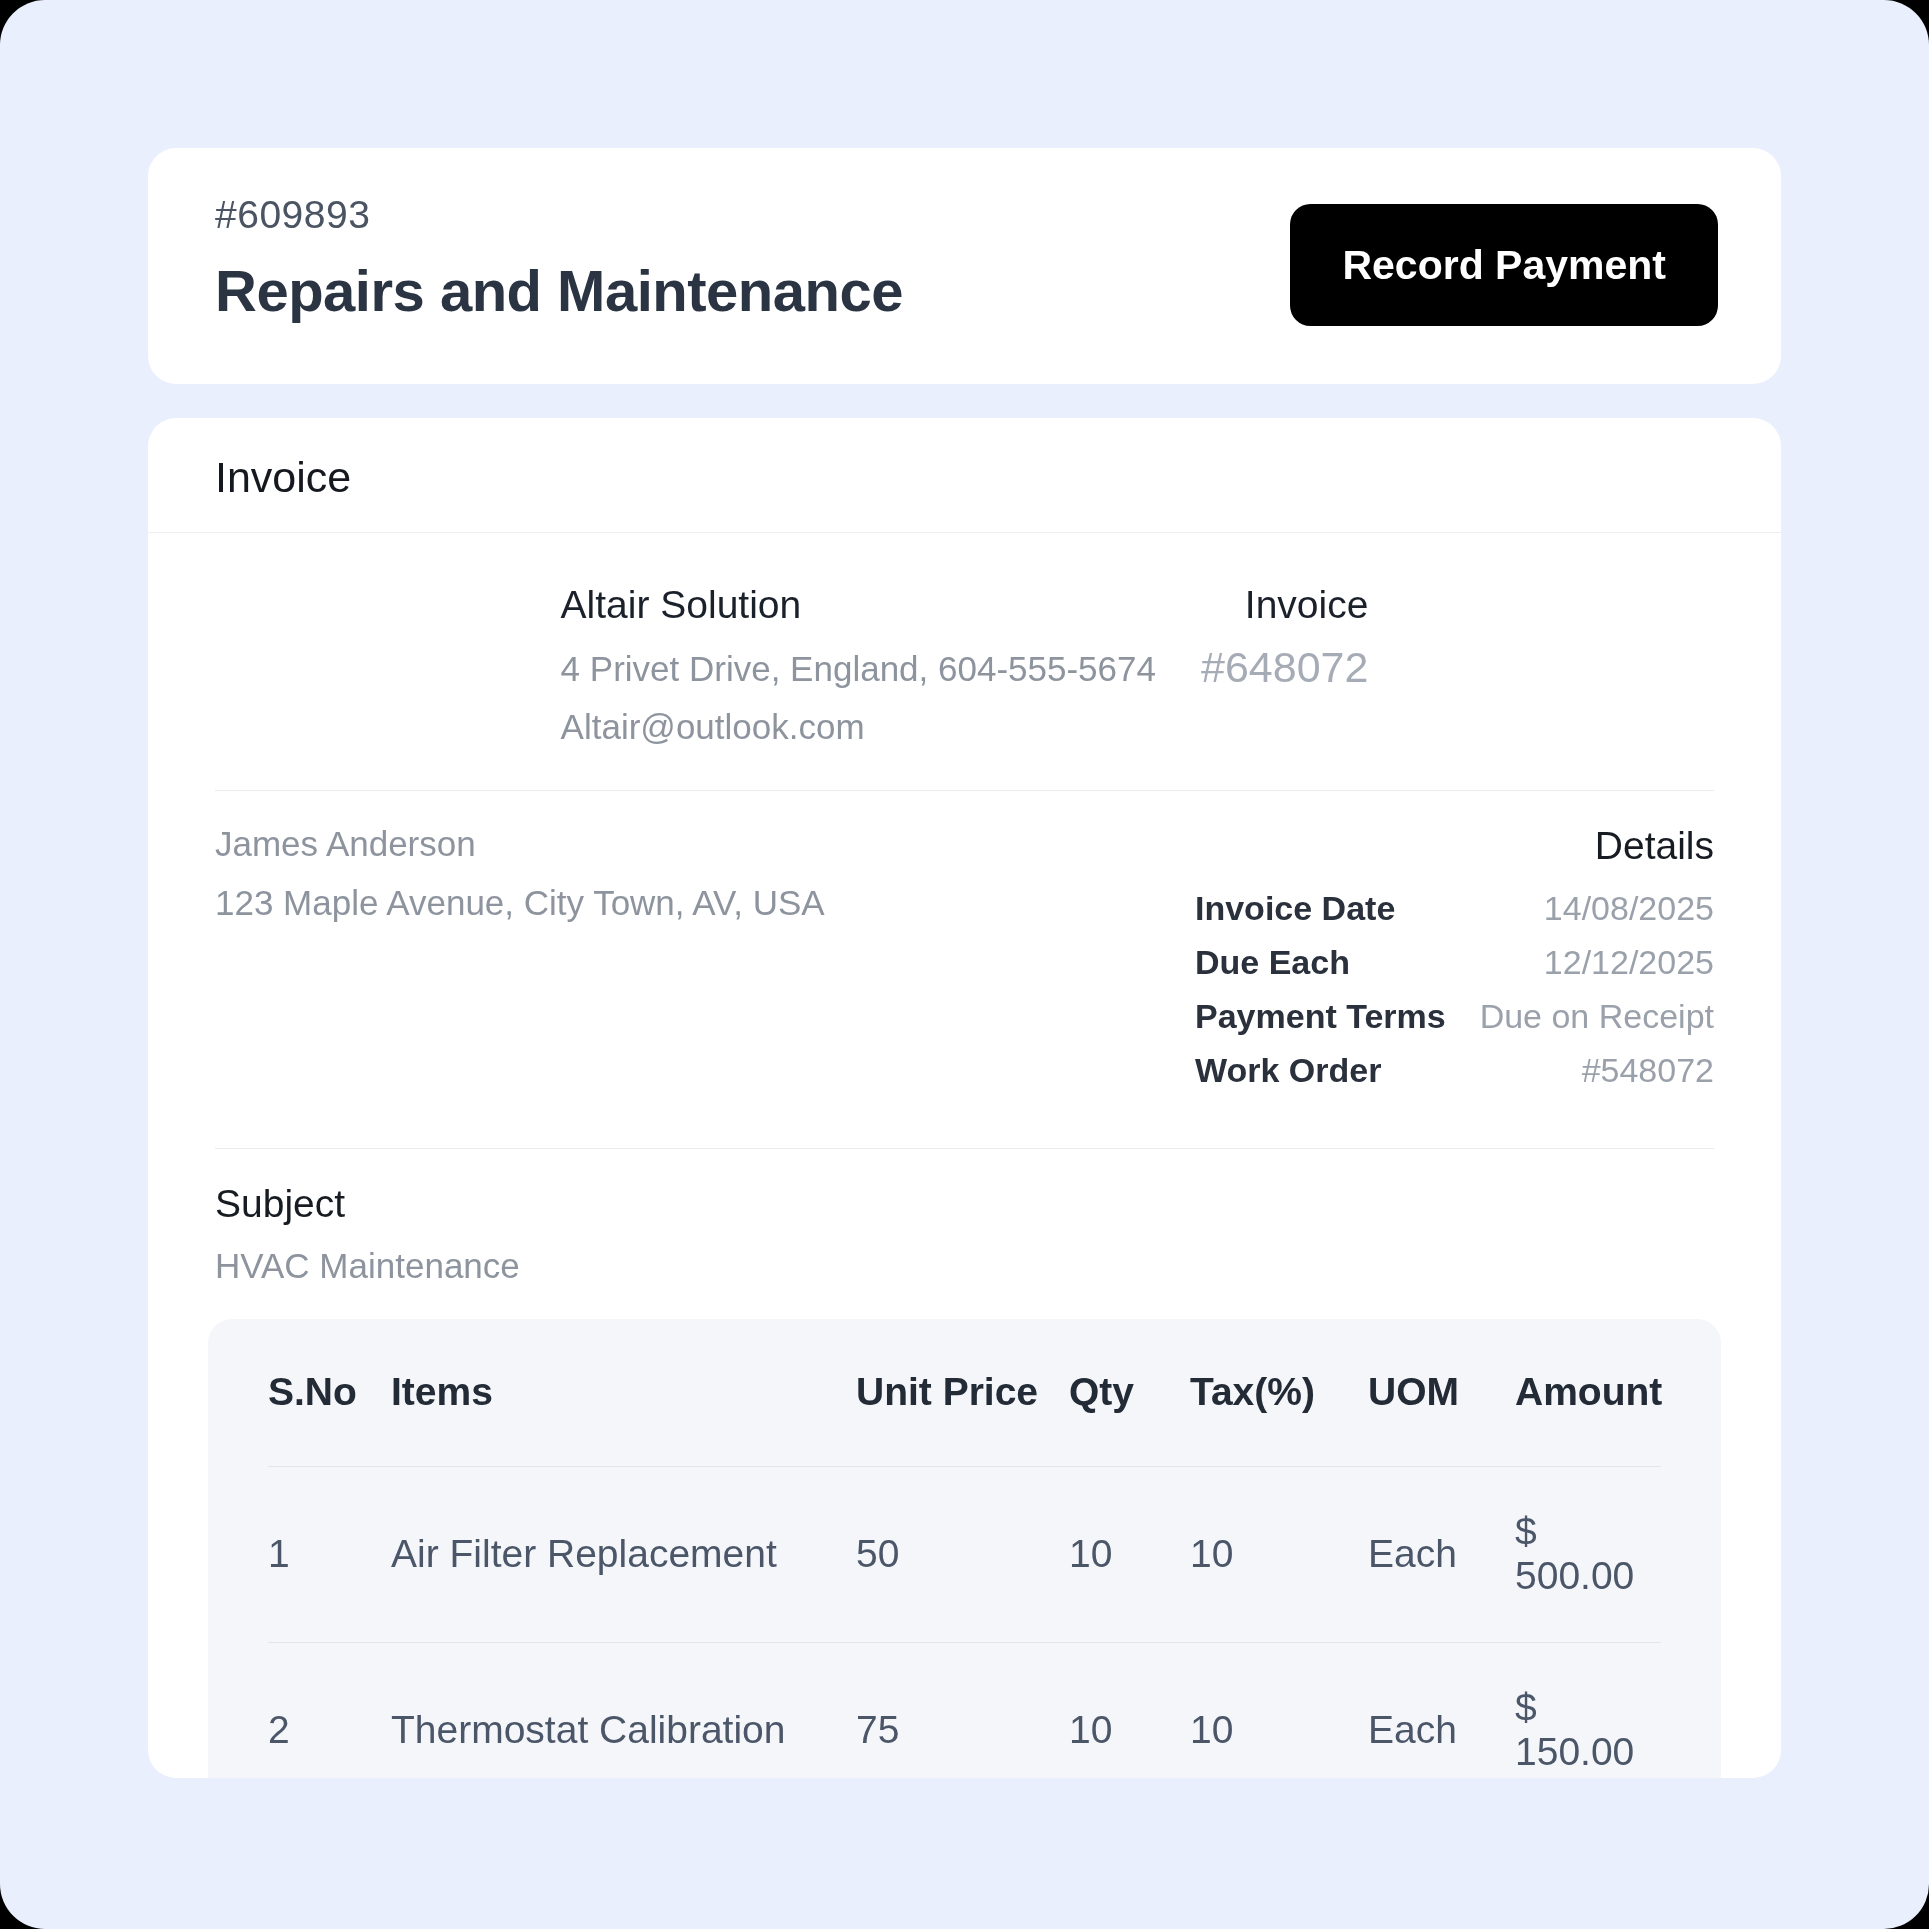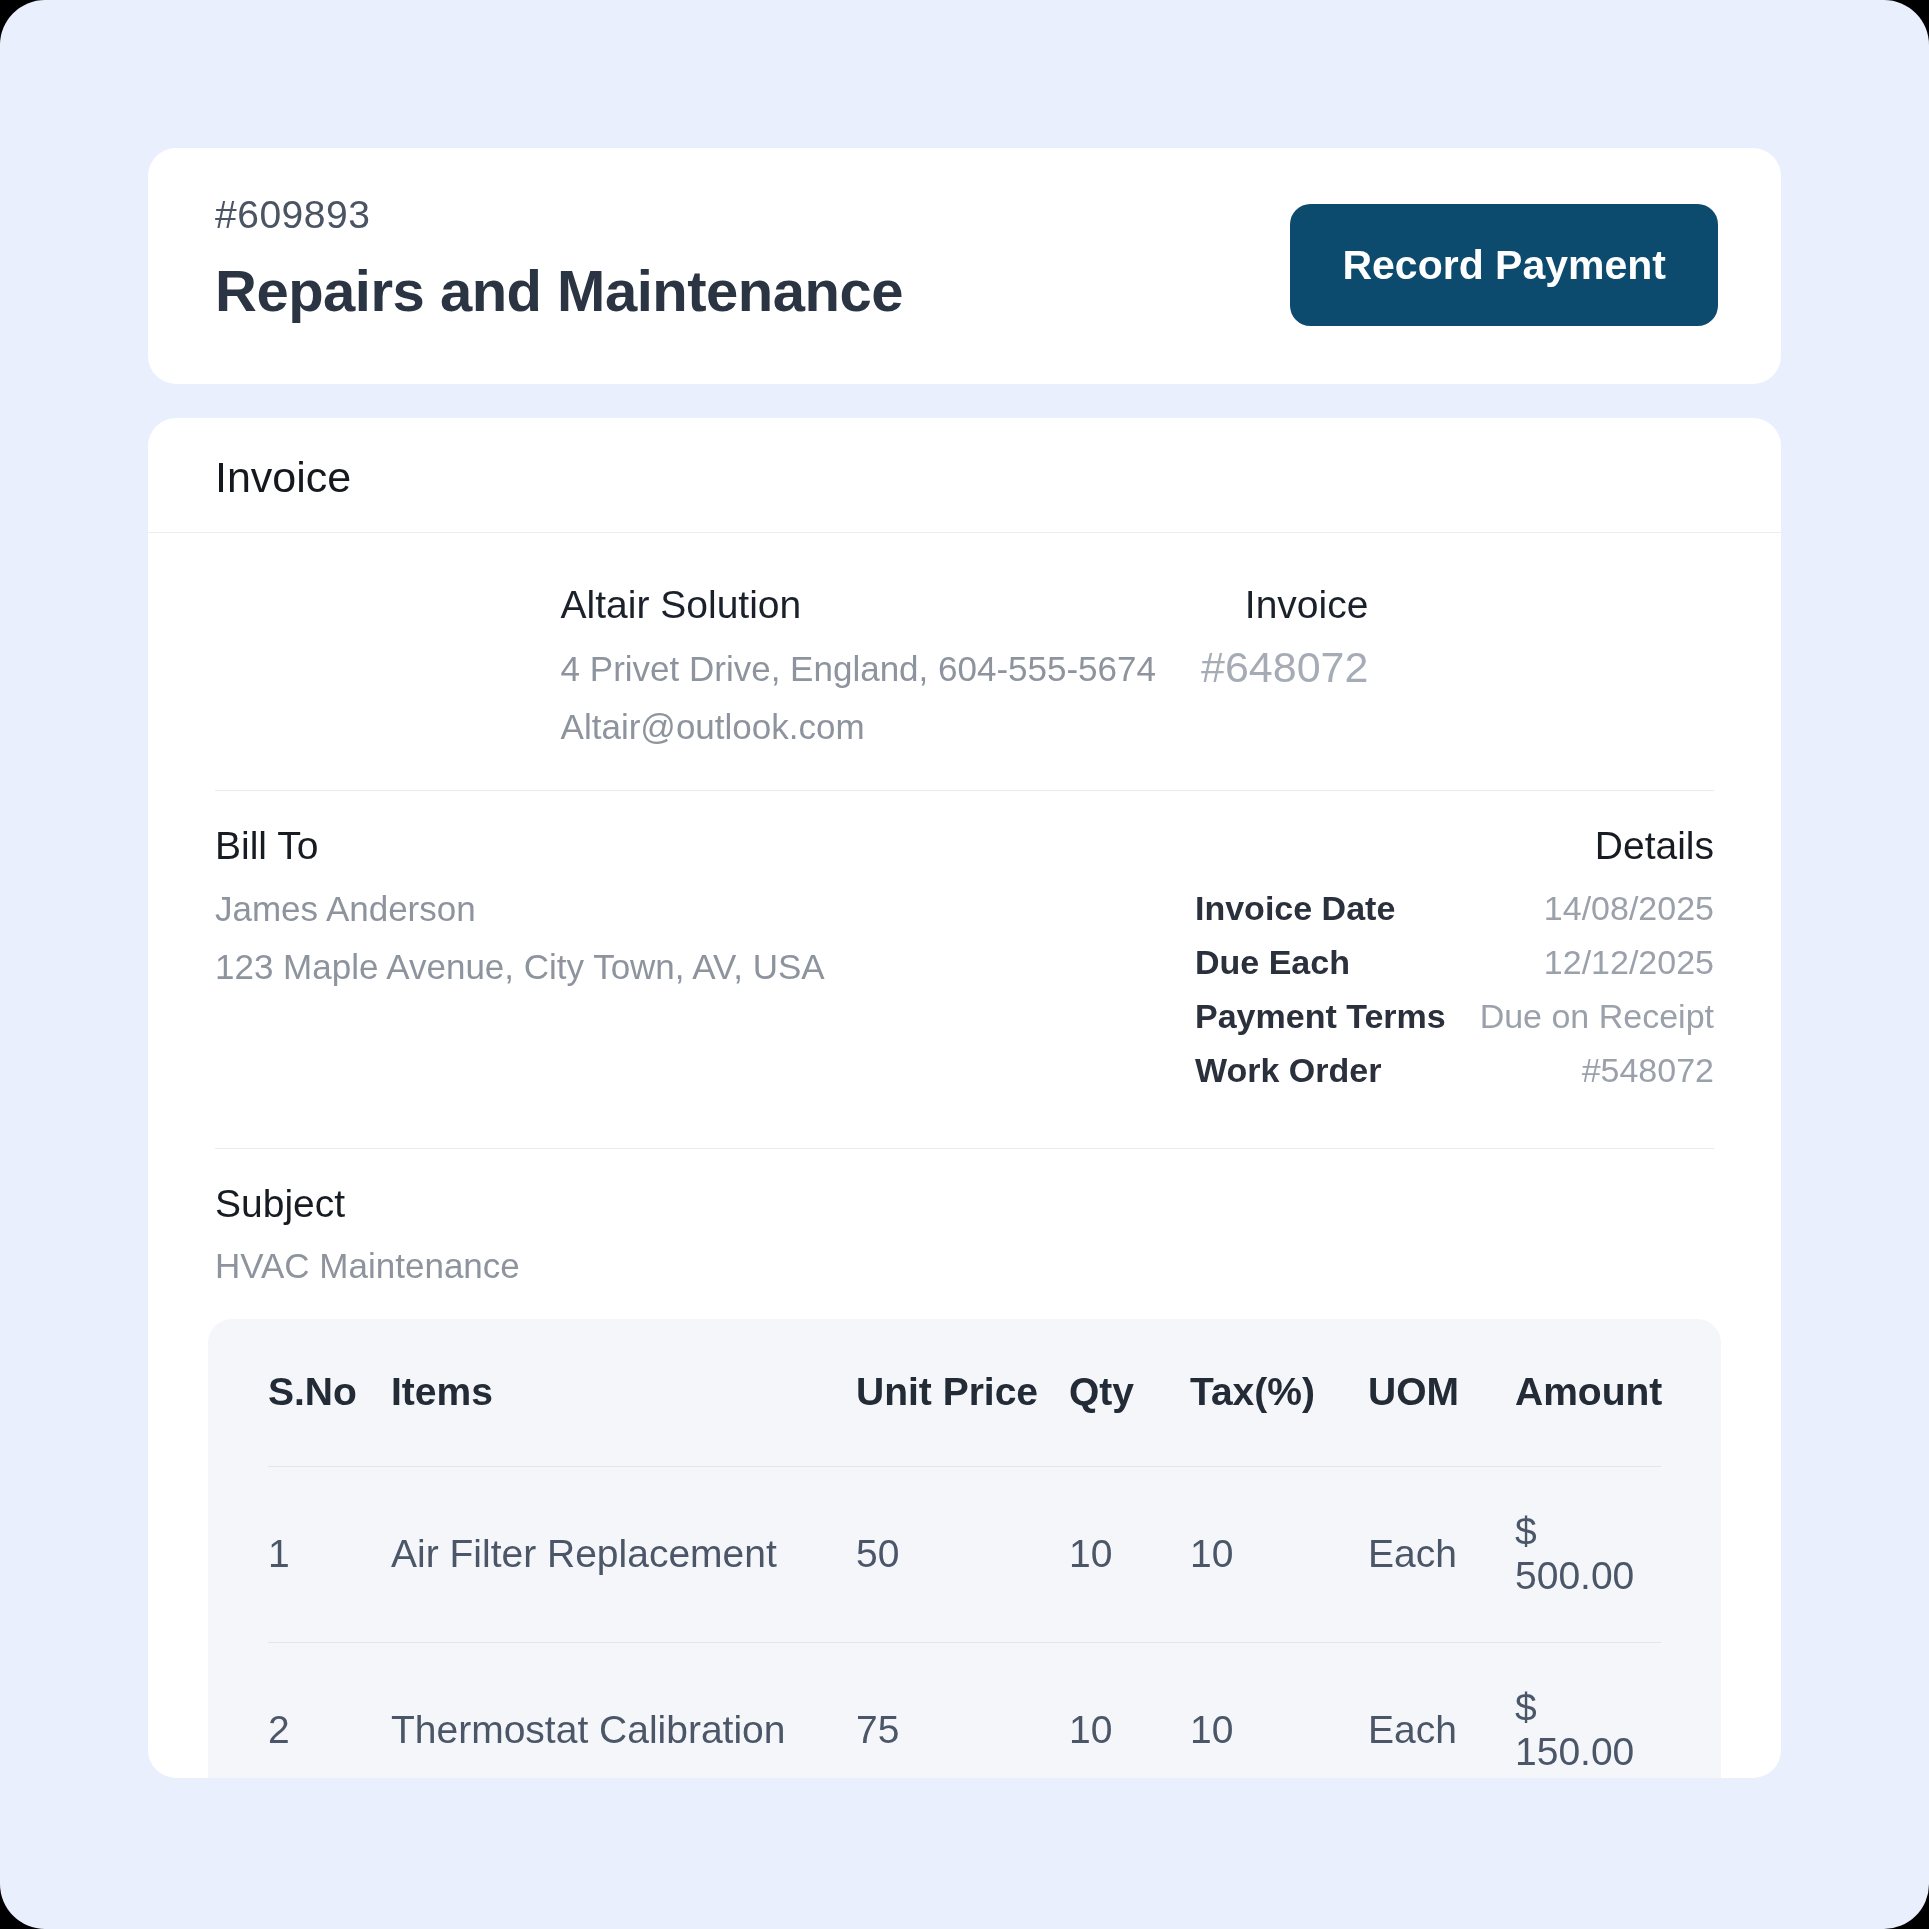--- a/index.html
+++ b/index.html
@@ -25,21 +25,21 @@
   .invoice-id {
     font-size: 39px; color: #4A5462; letter-spacing: 0.5px;
   }
   .header-title {
     margin-top: 20px; font-size: 58px; font-weight: 700;
     color: #2B3442; letter-spacing: -0.5px;
   }
   .record-btn {
     position: absolute; right: 63px; top: 56px;
     height: 122px; padding: 0 52px;
-    background: #0c4a6e; color: #FFFFFF;
+    background: #000000; color: #FFFFFF;
     font-family: "Liberation Sans", sans-serif;
     font-size: 41px; font-weight: 700;
     border: none; border-radius: 20.4px;
     display: flex; align-items: center; cursor: pointer;
   }
   
   .card-invoice {
     position: absolute; left: 148px; top: 418px;
     width: 1633px; height: 1360px;
     background: #FFFFFF; border-radius: 28px;
@@ -137,21 +137,20 @@
       <div class="inv-ref">
         <div class="inv-ref-label">Invoice</div>
         <div class="inv-ref-num">#648072</div>
       </div>
     </div>
 
     <div class="divider-inset"></div>
 
     <div class="sec-billing">
       <div>
-        <div class="block-label">Bill To</div>
         <div class="gray-line bill-name">James Anderson</div>
         <div class="gray-line">123 Maple Avenue, City Town, AV, USA</div>
       </div>
       <div class="details-block">
         <div class="details-label">Details</div>
         <div class="detail-row">
           <span class="detail-key">Invoice Date</span>
           <span class="detail-val">14/08/2025</span>
         </div>
         <div class="detail-row">

